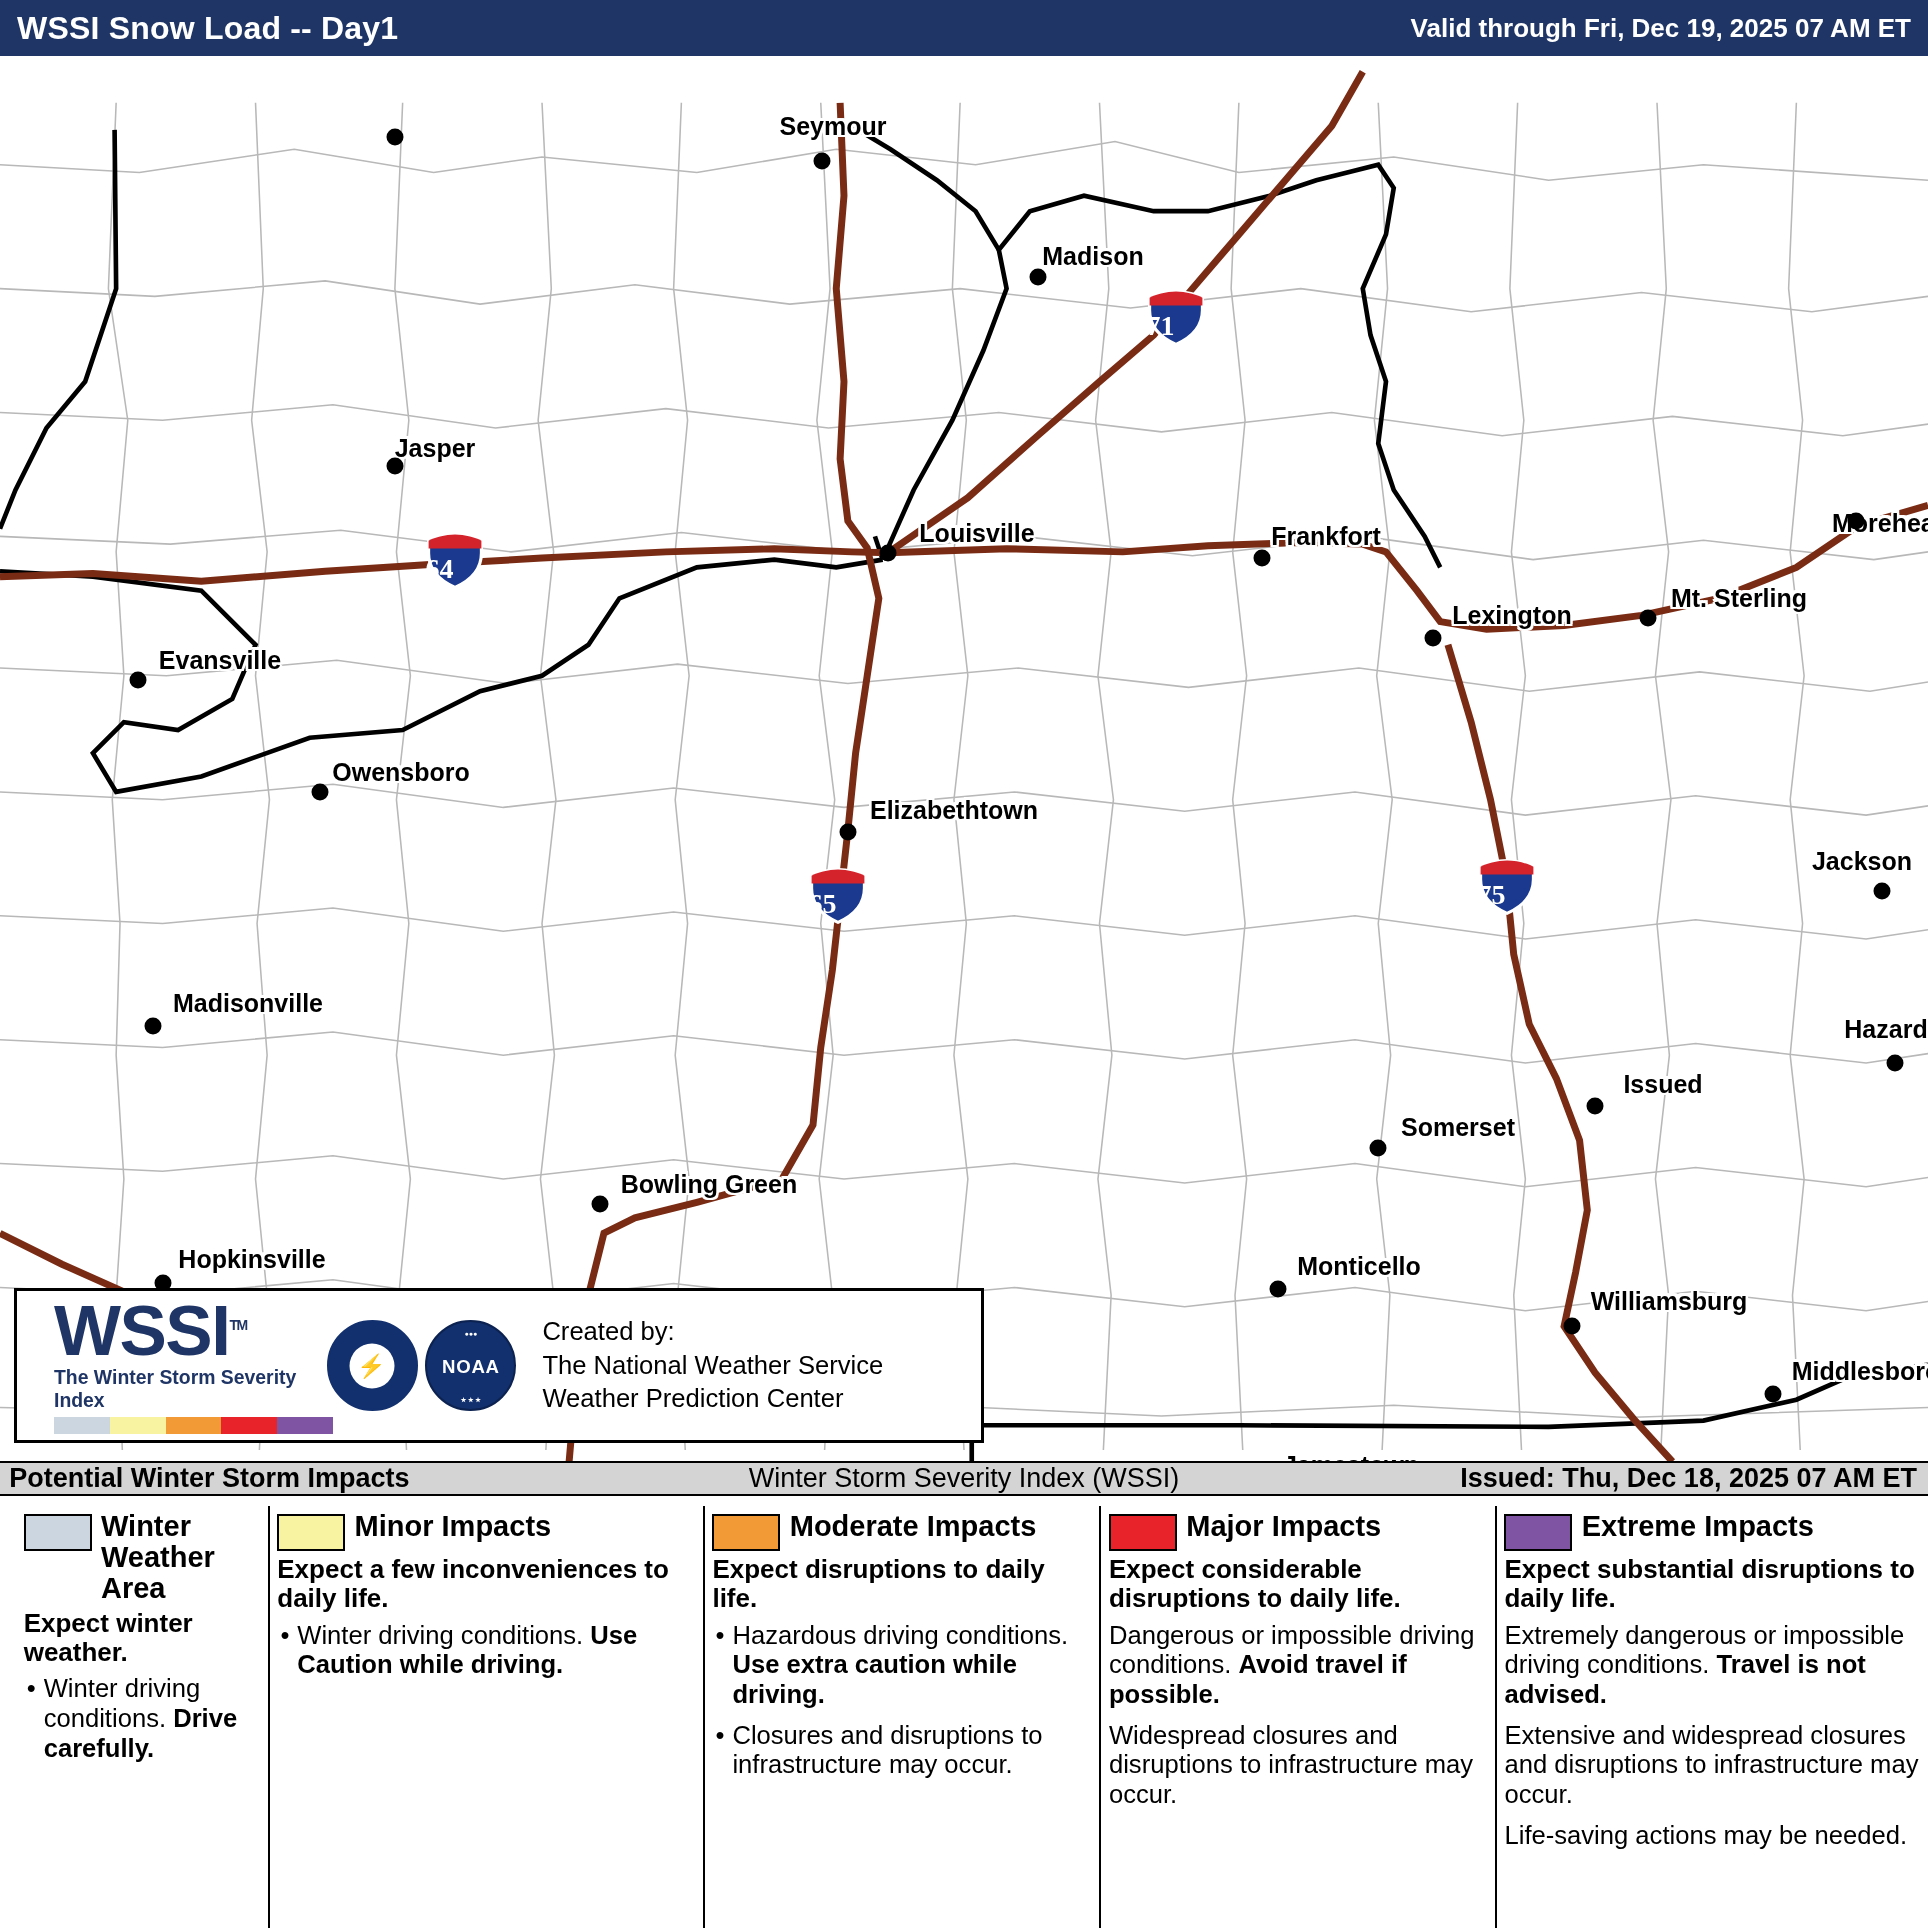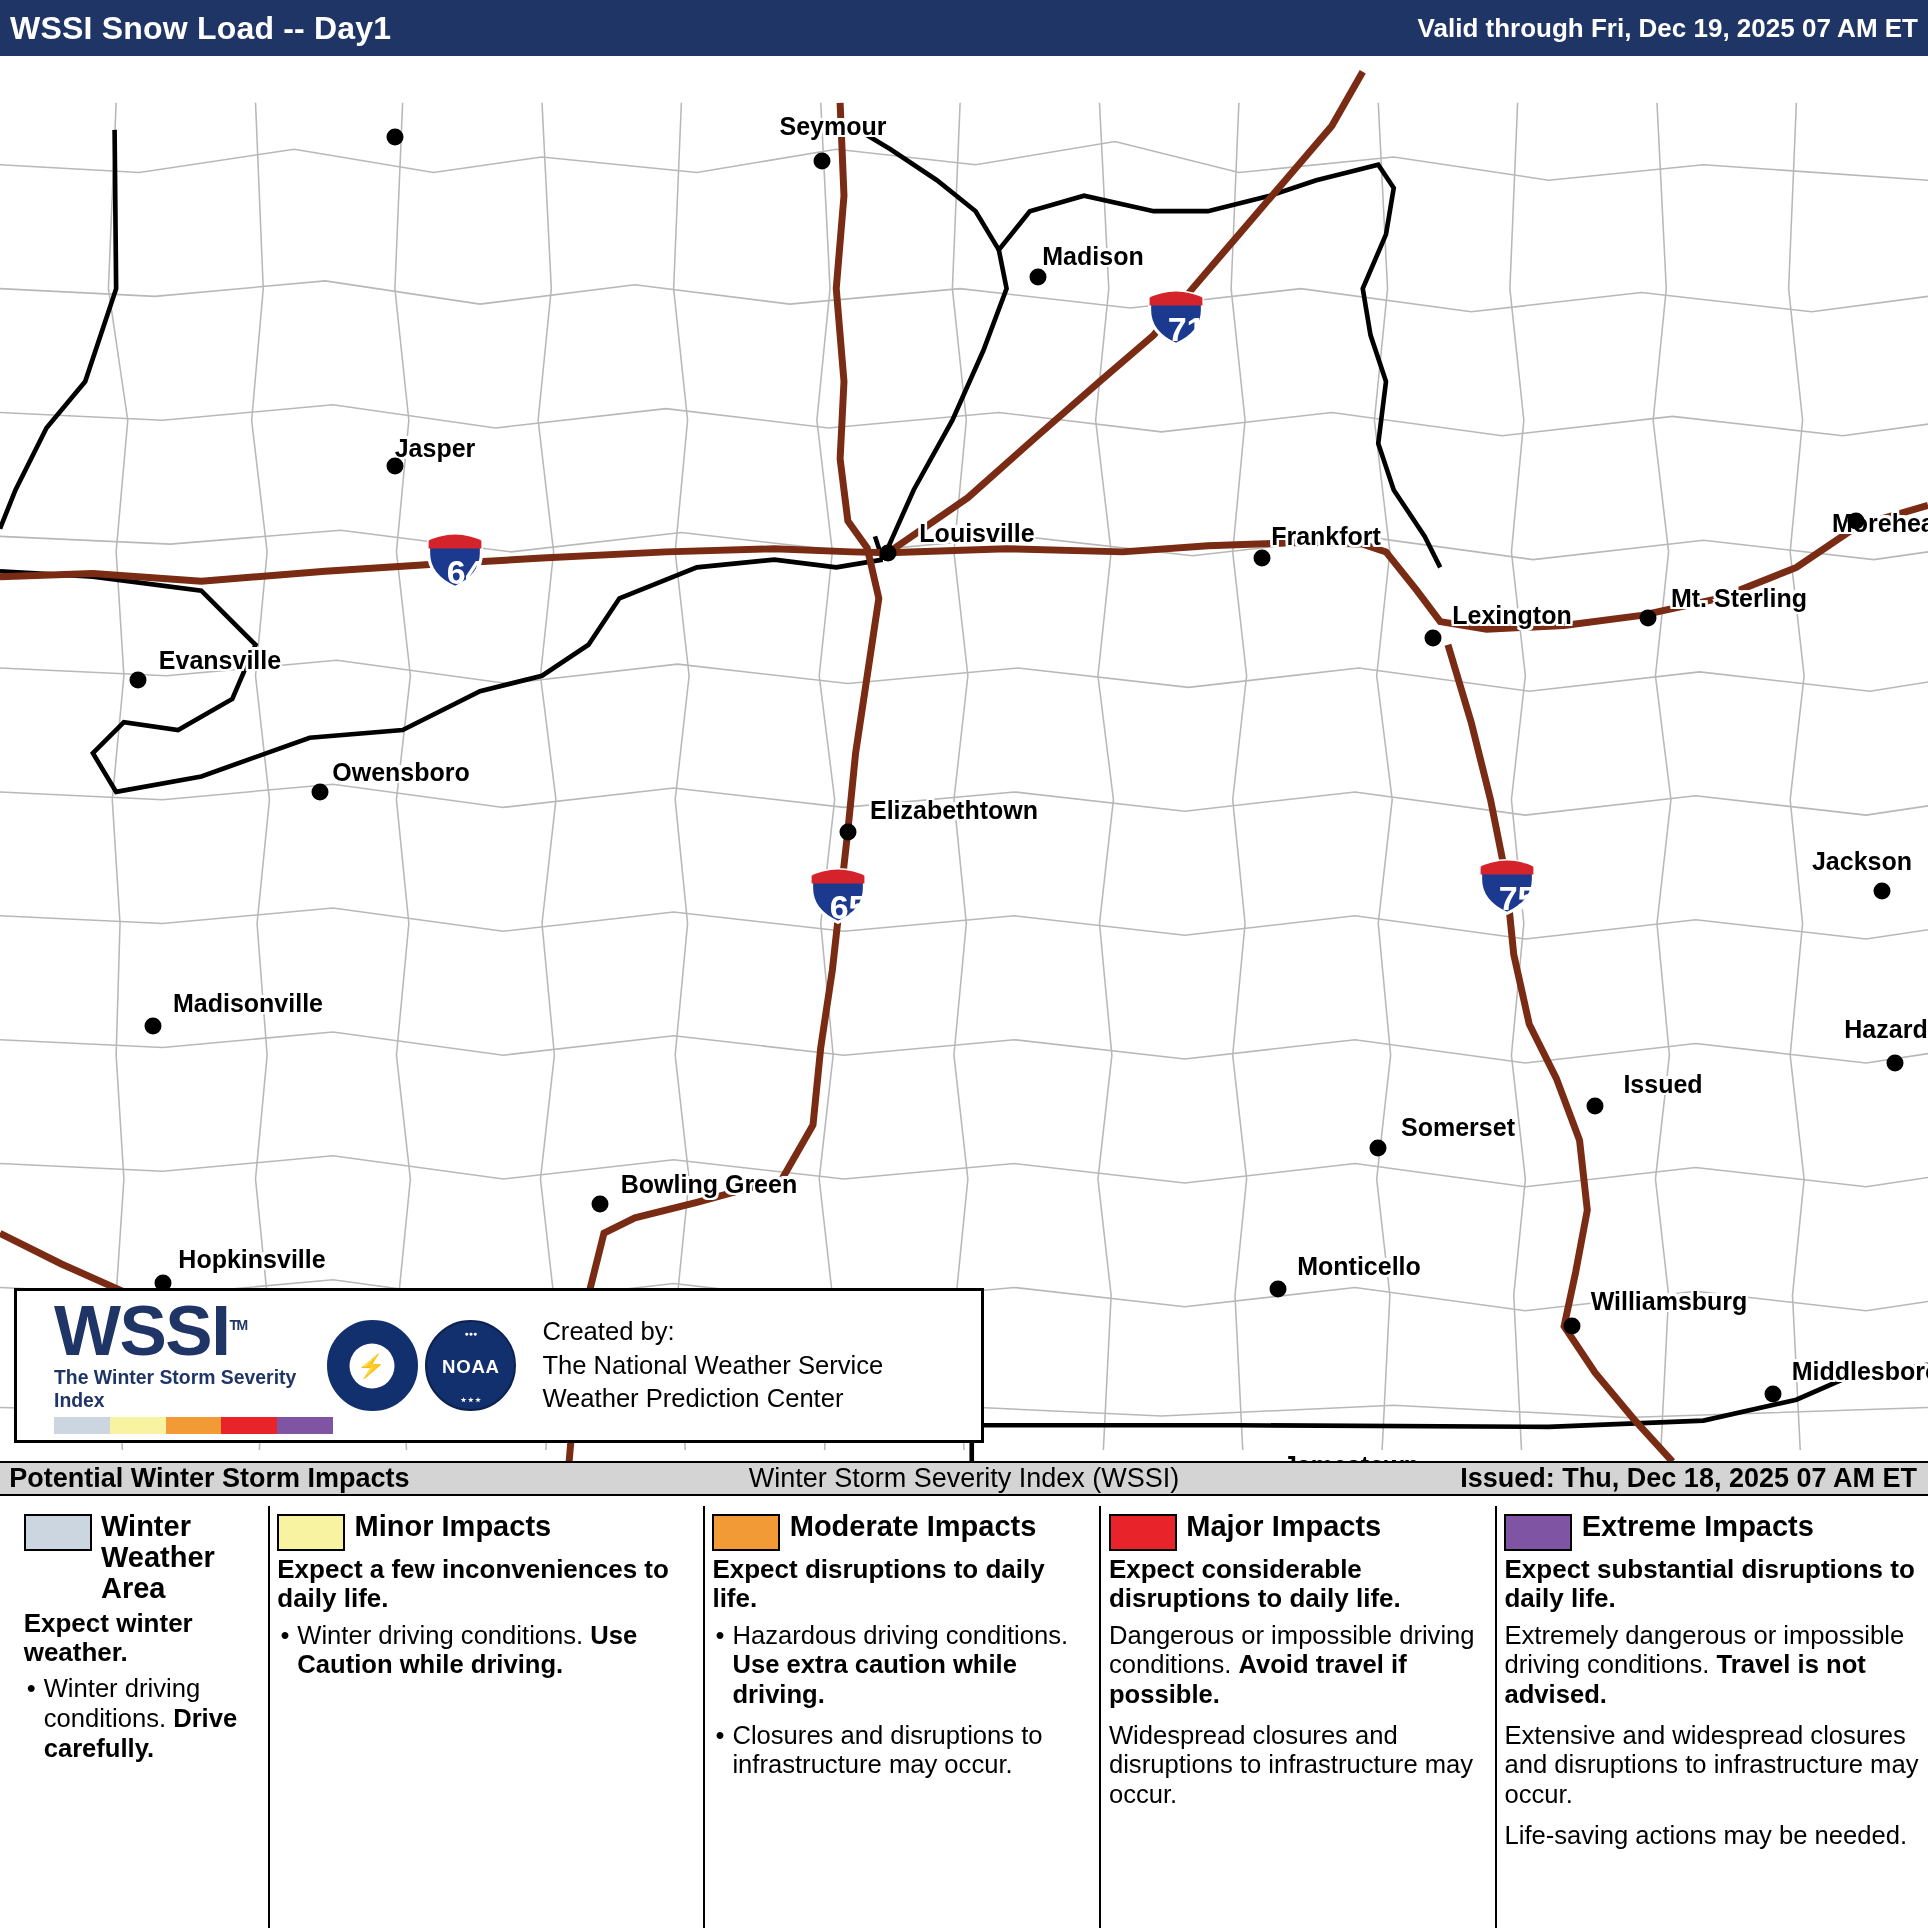--- a/index.html
+++ b/index.html
@@ -20,21 +20,21 @@
     position: absolute;
     left: 0; top: 0;
     width: 1928px;
     height: 56px;
     background: #1f3566;
     color: #ffffff;
     display: flex;
     align-items: center;
     justify-content: space-between;
     box-sizing: border-box;
-    padding: 0 10px;
+    padding: 0 17px;
   }
   .header-title {
     font-size: 32px;
     font-weight: bold;
     letter-spacing: 0.2px;
   }
   .header-valid {
     font-size: 26px;
     font-weight: bold;
   }
@@ -71,25 +71,25 @@
   
   .shield {
     position: absolute;
     width: 59px; height: 56px;
     transform: translate(-50%, -50%);
   }
   .shield .sh-num {
     position: absolute;
     left: 0; top: 20px;
     width: 59px;
-    text-align: right;
-    font-size: 34px;
+    text-align: left;
+    font-size: 28px;
     font-weight: bold;
     color: #ffffff;
-    font-family: Liberation Sans, sans-serif;
+    font-family: Liberation Serif, serif;
   }
 
   
   .logo-box {
     position: absolute;
     left: 14px;
     top: 1288px;
     width: 970px;
     height: 155px;
     background: #ffffff;

